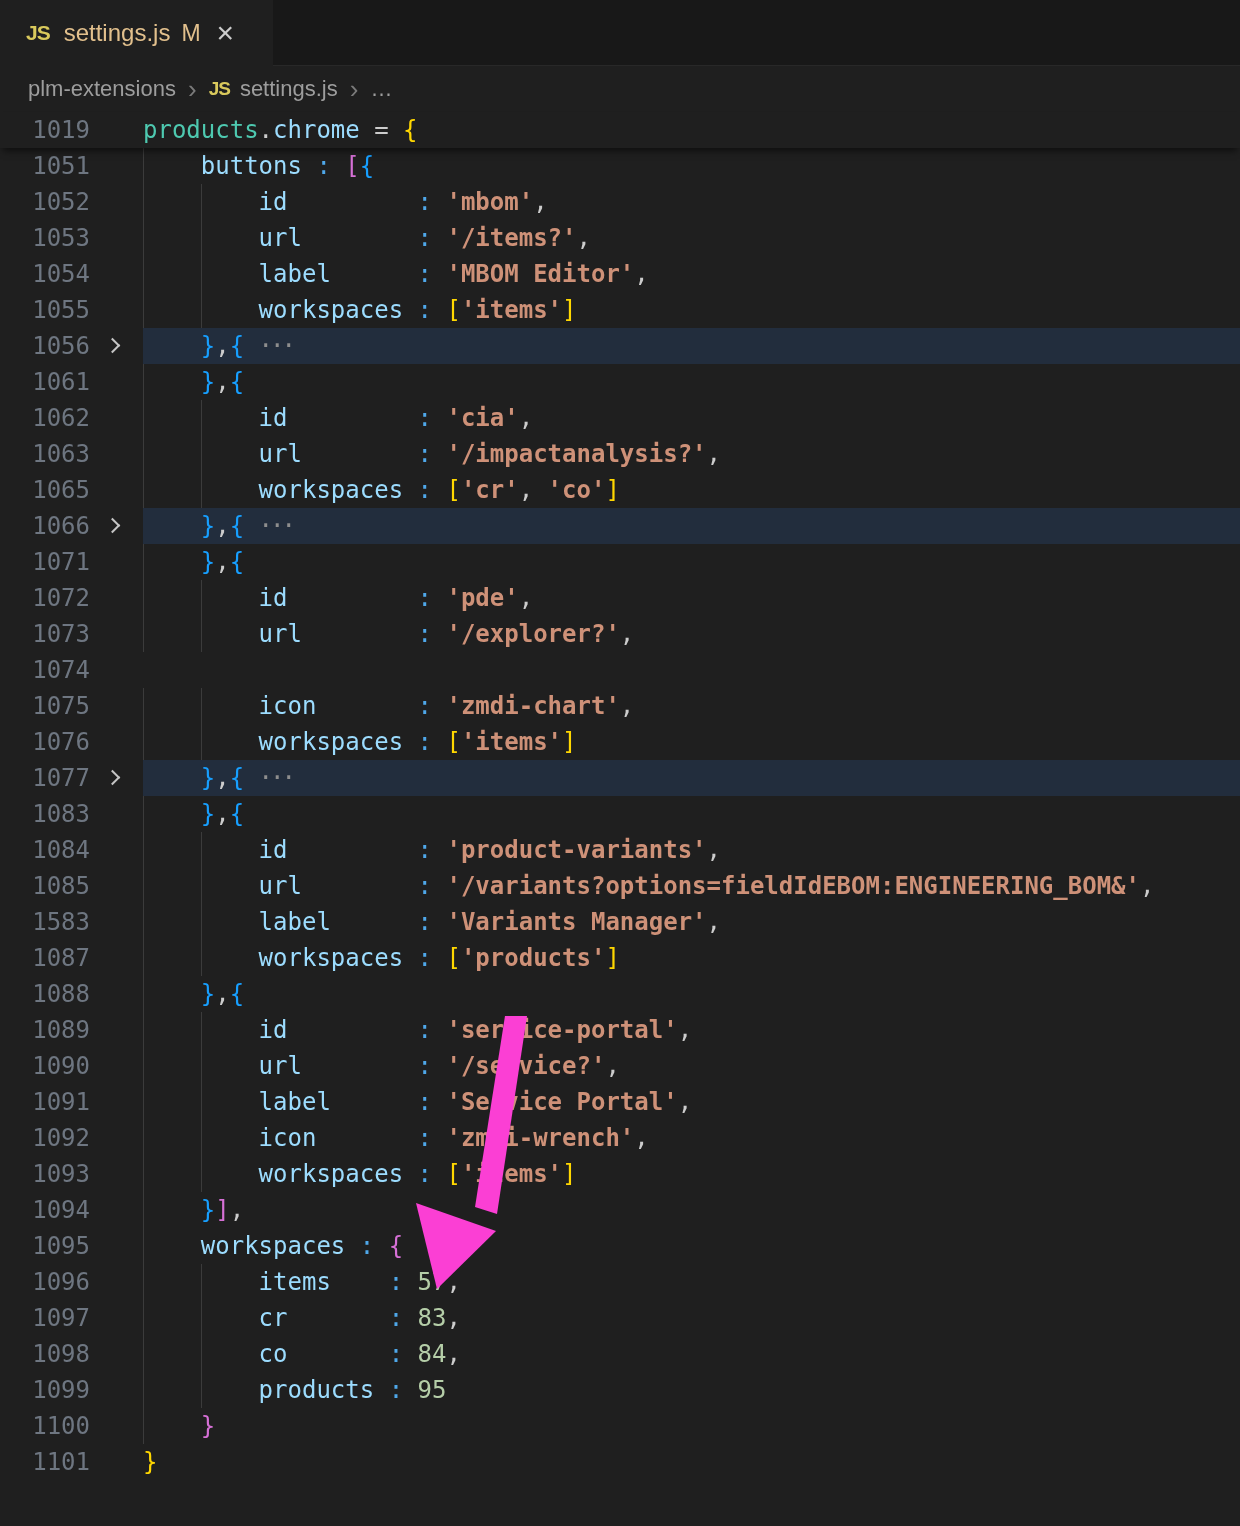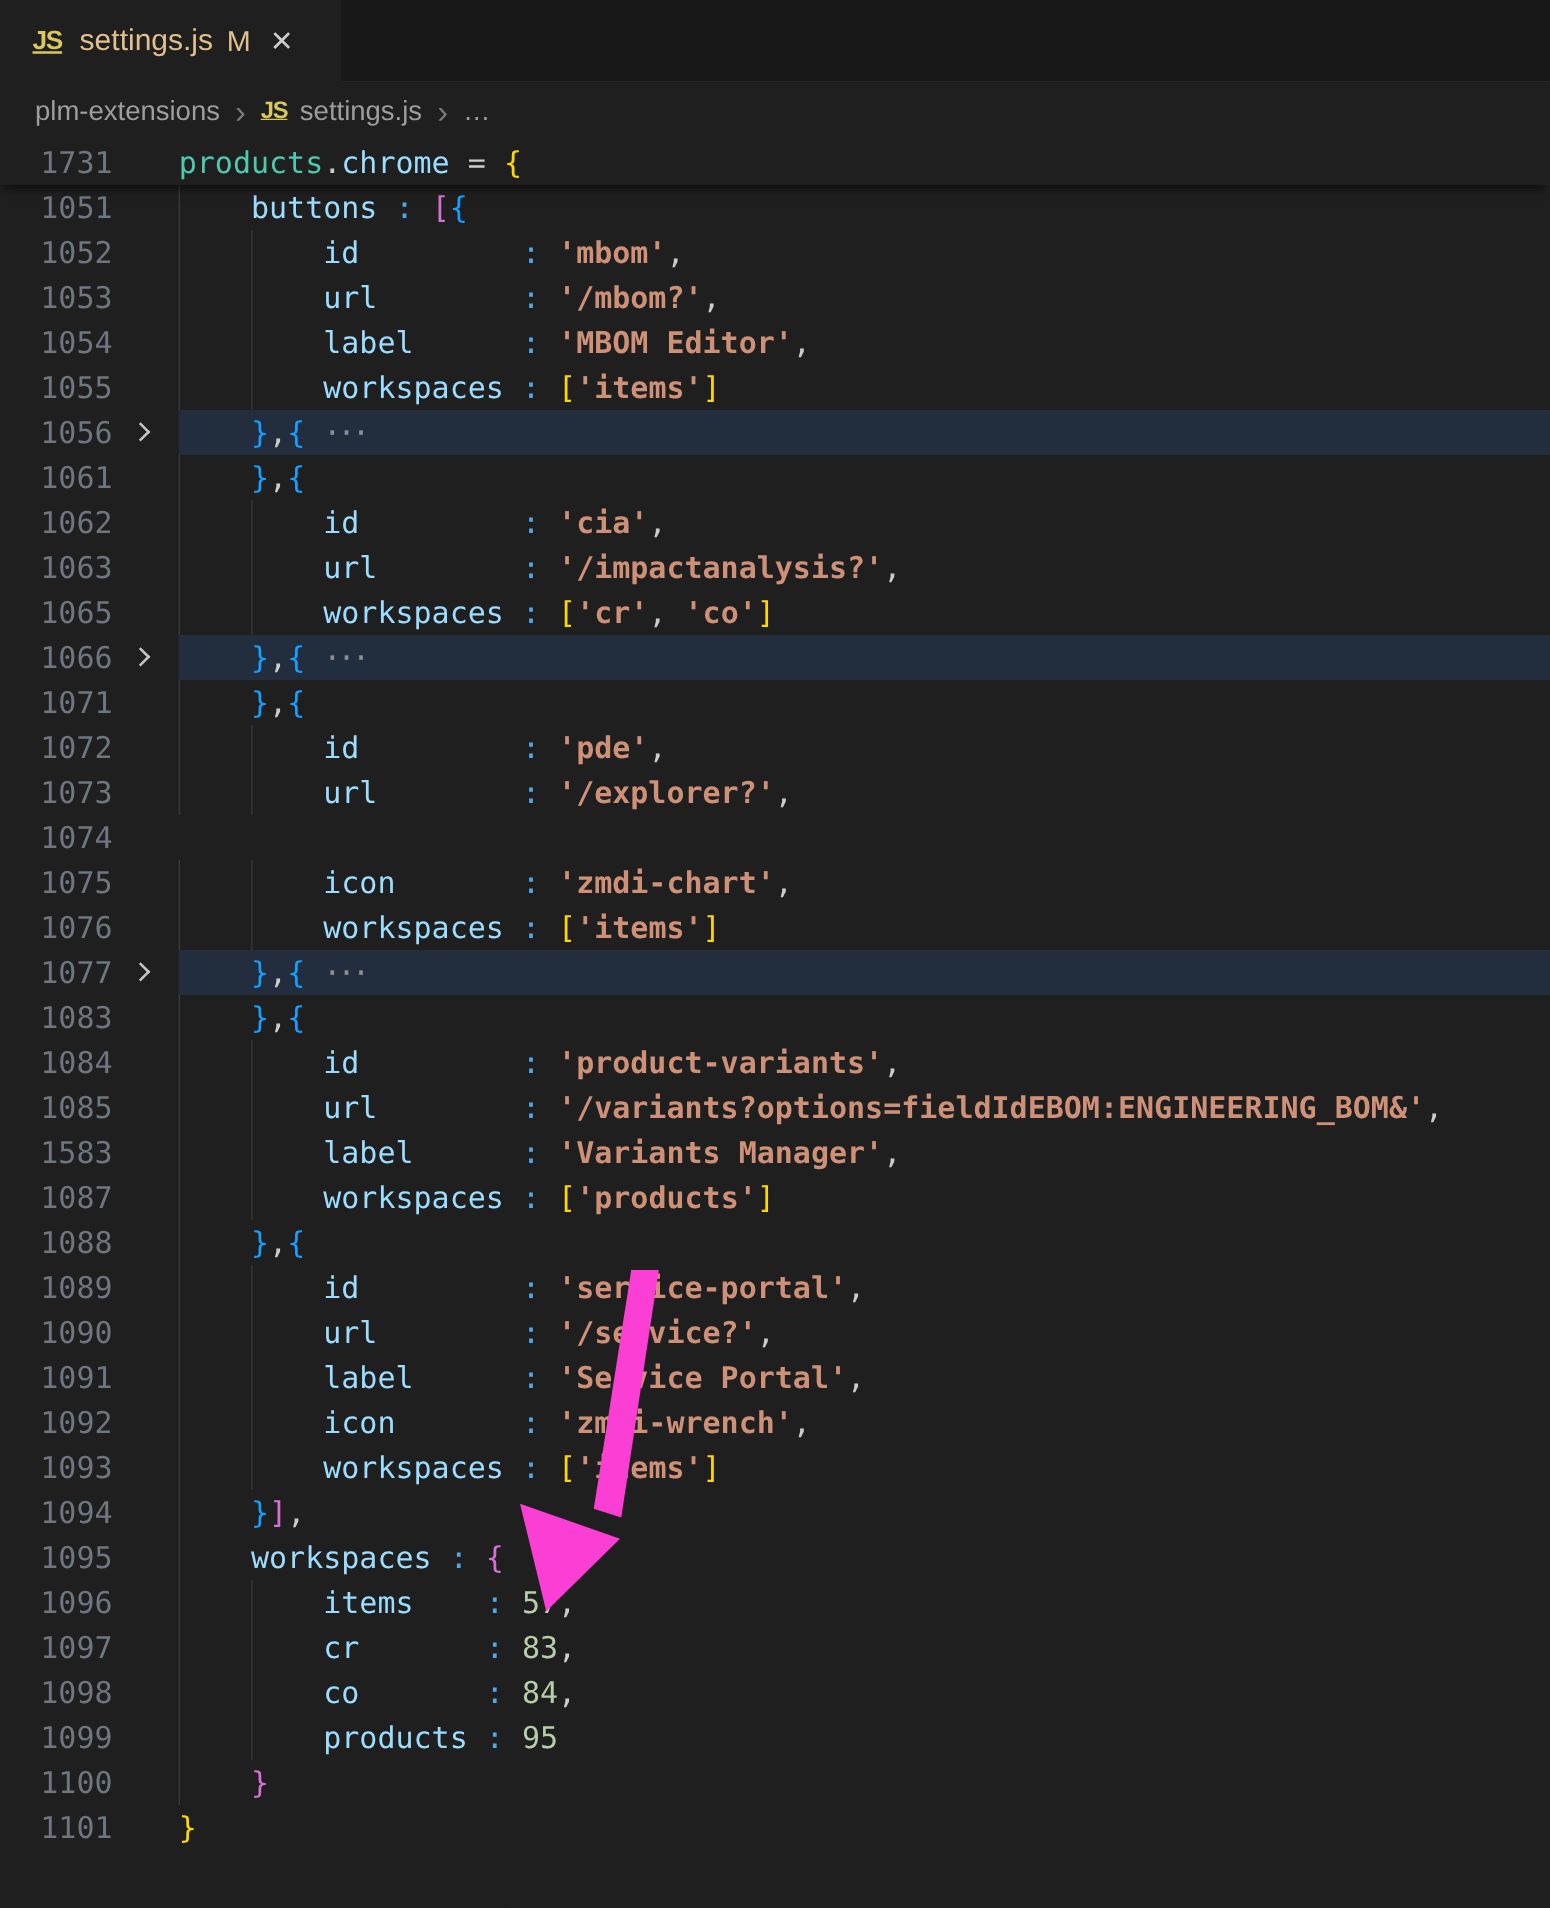--- a/index.html
+++ b/index.html
@@ -12,21 +12,21 @@
   *{box-sizing:border-box;}
   html,body{margin:0;padding:0;}
   body{width:1240px;height:1526px;background:var(--bg-editor);overflow:hidden;position:relative;
        font-family:"Liberation Sans",sans-serif;}
   
   .tabbar{height:66px;background:var(--bg-tabbar);display:flex;align-items:stretch;
           border-bottom:1px solid #282828;}
   .tab{width:273px;background:var(--bg-editor);display:flex;align-items:center;
        padding:0 18px 0 26px;margin-bottom:-1px;cursor:pointer;}
   .js-badge{font-weight:bold;font-size:21px;letter-spacing:-1px;color:var(--js-icon);
-            flex:0 0 auto;text-decoration:underline;}
+            flex:0 0 auto;}
   .tab-label{font-size:24px;color:var(--fg-modified);margin-left:14px;white-space:nowrap;}
   .tab-m{font-size:23px;color:var(--fg-modified);margin-left:11px;}
   .tab-close{font-size:30px;line-height:30px;color:var(--fg-close);margin-left:16px;}
   
   .crumbs{height:46px;background:var(--bg-editor);display:flex;align-items:center;
           padding-left:28px;font-size:22px;color:var(--fg-crumb);}
   .crumb{cursor:pointer;}
   .crumb-sep{color:var(--fg-crumb-sep);font-size:26px;margin:0 12px;}
   .crumbs .js-badge{font-size:19px;margin-right:10px;}
   
@@ -69,21 +69,21 @@
   <span class="js-badge">JS</span>
   <span class="crumb">settings.js</span>
   <span class="crumb-sep">›</span>
   <span class="crumb">…</span>
 </div>
 
 <div class="editor">
   <div class="sticky" id="sticky-row">
       <div class="row">
         <div class="gutter">
-          <span class="ln">1731</span>
+          <span class="ln">1019</span>
         </div>
         <div class="code">
           <pre><span class="tk-x">products</span><span class="tk-w">.</span><span class="tk-p">chrome</span><span class="tk-w"> = </span><span class="tk-b1">{</span></pre>
         </div>
       </div>
     </div>
   <div id="code-rows">
       <div class="row">
         <div class="gutter">
           <span class="ln">1051</span>
@@ -103,21 +103,21 @@
           <pre><span class="tk-w">        </span><span class="tk-p">id</span><span class="tk-w">         </span><span class="tk-c">:</span><span class="tk-w"> </span><span class="tk-s">'mbom'</span><span class="tk-w">,</span></pre>
         </div>
       </div>
       <div class="row">
         <div class="gutter">
           <span class="ln">1053</span>
         </div>
         <div class="code">
           <i class="guide" style="left: 0px;"></i>
           <i class="guide" style="left: 57.8px;"></i>
-          <pre><span class="tk-w">        </span><span class="tk-p">url</span><span class="tk-w">        </span><span class="tk-c">:</span><span class="tk-w"> </span><span class="tk-s">'/mbom?'</span><span class="tk-w">,</span></pre>
+          <pre><span class="tk-w">        </span><span class="tk-p">url</span><span class="tk-w">        </span><span class="tk-c">:</span><span class="tk-w"> </span><span class="tk-s">'/items?'</span><span class="tk-w">,</span></pre>
         </div>
       </div>
       <div class="row">
         <div class="gutter">
           <span class="ln">1054</span>
         </div>
         <div class="code">
           <i class="guide" style="left: 0px;"></i>
           <i class="guide" style="left: 57.8px;"></i>
           <pre><span class="tk-w">        </span><span class="tk-p">label</span><span class="tk-w">      </span><span class="tk-c">:</span><span class="tk-w"> </span><span class="tk-s">'MBOM Editor'</span><span class="tk-w">,</span></pre>

